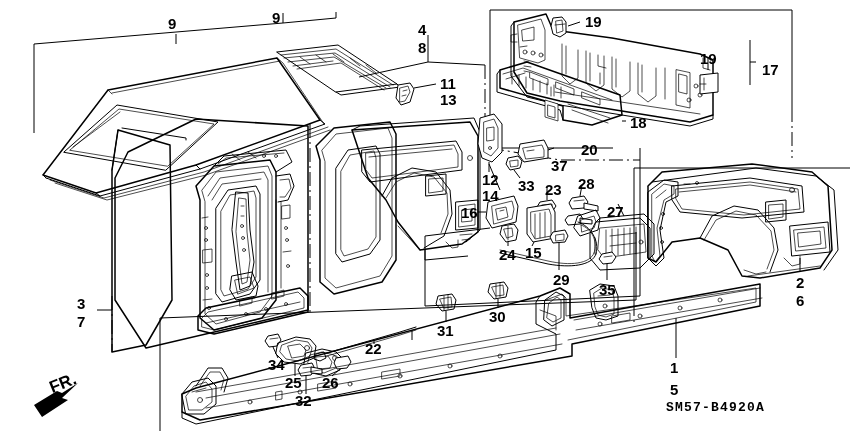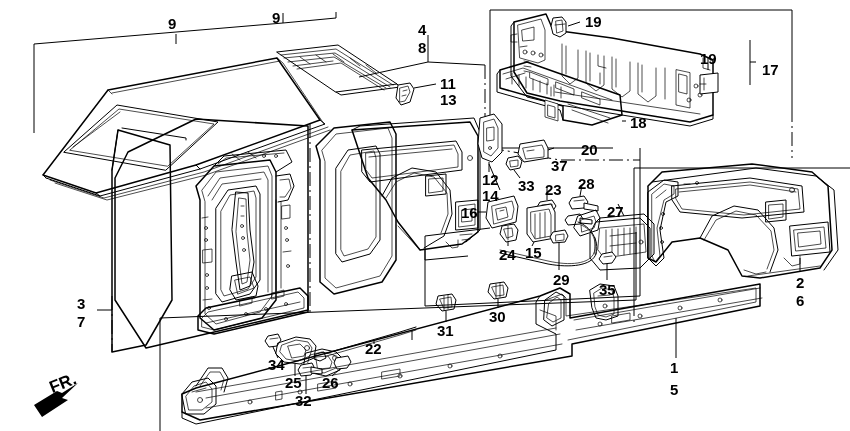--- a/index.html
+++ b/index.html
@@ -572,14 +572,15 @@
   <div class="callout" style="left:365px; top:341px;">22</div>
   <div class="callout" style="left:268px; top:357px;">34</div>
   <div class="callout" style="left:285px; top:375px;">25</div>
   <div class="callout" style="left:322px; top:375px;">26</div>
   <div class="callout" style="left:295px; top:393px;">32</div>
   <div class="callout" style="left:670px; top:360px;">1</div>
   <div class="callout" style="left:670px; top:382px;">5</div>
 
   <div class="fr-label" style="left:54px; top:378px;">FR.</div>
 
+  <div class="partcode" style="left:666px; top:400px;">SM57-B4920A</div>
 
 </div>
 
 </body></html>

